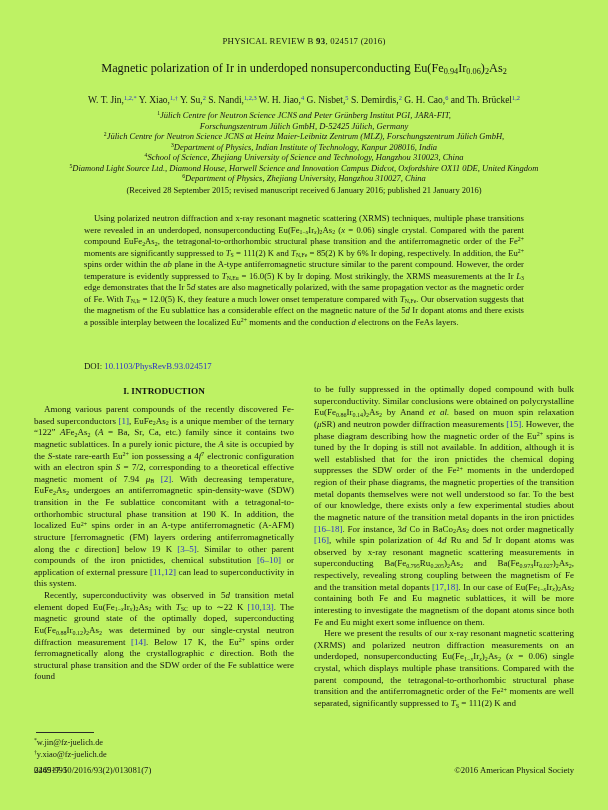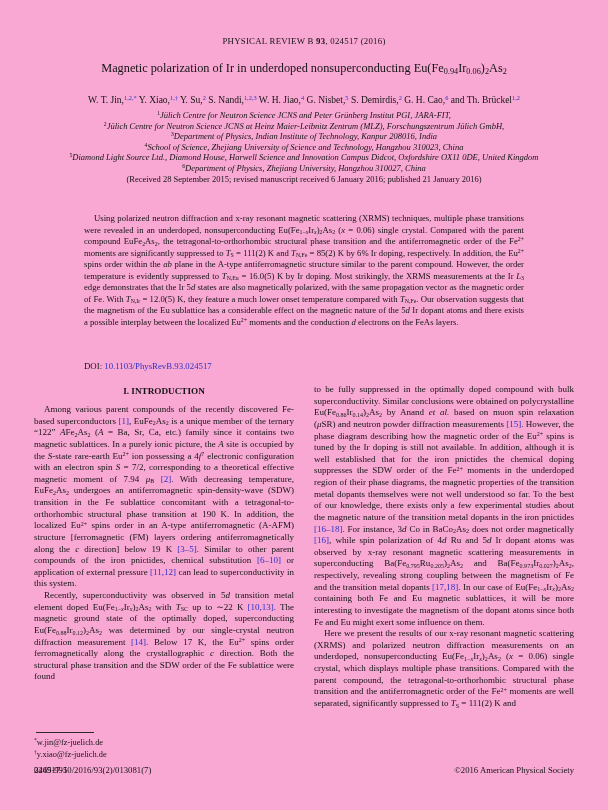--- a/index.html
+++ b/index.html
@@ -1,17 +1,17 @@
 <!DOCTYPE html>
 <html><head>
 <meta charset="utf-8">
 <style>
   html,body{margin:0;padding:0;background:#e8e8e8;}
   .page{
-    position:relative;width:608px;height:810px;margin:0 auto;background:#f9a8d4;
+    position:relative;width:608px;height:810px;margin:0 auto;background:#bef264;
     font-family:"Liberation Serif", serif;color:#141414;overflow:hidden;
   }
   .journal-header{
     position:absolute;top:36px;left:0;right:0;text-align:center;
     font-size:8.8px;letter-spacing:0.25px;
   }
   .title{
     position:absolute;top:61px;left:38px;right:38px;margin:0;text-align:center;
     font-size:12.3px;font-weight:normal;line-height:15px;
   }
@@ -62,20 +62,21 @@
 <div class="page">
 
   <div class="journal-header">PHYSICAL REVIEW B <span class="r-b">93</span>, 024517 (2016)</div>
 
   <h1 class="title">Magnetic polarization of Ir in underdoped nonsuperconducting Eu(Fe<span class="r-sub">0.94</span>Ir<span class="r-sub">0.06</span>)<span class="r-sub">2</span>As<span class="r-sub">2</span></h1>
 
   <div class="authors">W. T. Jin,<span class="r-sup r-a">1,2,*</span> Y. Xiao,<span class="r-sup r-a">1,†</span> Y. Su,<span class="r-sup r-a">2</span> S. Nandi,<span class="r-sup r-a">1,2,3</span> W. H. Jiao,<span class="r-sup r-a">4</span> G. Nisbet,<span class="r-sup r-a">5</span> S. Demirdis,<span class="r-sup r-a">2</span> G. H. Cao,<span class="r-sup r-a">6</span> and Th. Brückel<span class="r-sup r-a">1,2</span></div>
 
   <div class="affils">
     <div class="affil-line"><span class="r-sup">1</span><span class="r-i">Jülich Centre for Neutron Science JCNS and Peter Grünberg Institut PGI, JARA-FIT,</span></div>
+    <div class="affil-line"><span class="r-i">Forschungszentrum Jülich GmbH, D-52425 Jülich, Germany</span></div>
     <div class="affil-line"><span class="r-sup">2</span><span class="r-i">Jülich Centre for Neutron Science JCNS at Heinz Maier-Leibnitz Zentrum (MLZ), Forschungszentrum Jülich GmbH,</span></div>
     <div class="affil-line"><span class="r-sup">3</span><span class="r-i">Department of Physics, Indian Institute of Technology, Kanpur 208016, India</span></div>
     <div class="affil-line"><span class="r-sup">4</span><span class="r-i">School of Science, Zhejiang University of Science and Technology, Hangzhou 310023, China</span></div>
     <div class="affil-line"><span class="r-sup">5</span><span class="r-i">Diamond Light Source Ltd., Diamond House, Harwell Science and Innovation Campus Didcot, Oxfordshire OX11 0DE, United Kingdom</span></div>
     <div class="affil-line"><span class="r-sup">6</span><span class="r-i">Department of Physics, Zhejiang University, Hangzhou 310027, China</span></div>
     <div class="affil-line received">(Received 28 September 2015; revised manuscript received 6 January 2016; published 21 January 2016)</div>
   </div>
 
   <p class="abstract">Using polarized neutron diffraction and x-ray resonant magnetic scattering (XRMS) techniques, multiple phase transitions were revealed in an underdoped, nonsuperconducting Eu(Fe<span class="r-sub">1−</span><span class="r-sub r-i">x</span>Ir<span class="r-sub r-i">x</span>)<span class="r-sub">2</span>As<span class="r-sub">2</span> (<span class="r-i">x</span> = 0.06) single crystal. Compared with the parent compound EuFe<span class="r-sub">2</span>As<span class="r-sub">2</span>, the tetragonal-to-orthorhombic structural phase transition and the antiferromagnetic order of the Fe<span class="r-sup">2+</span> moments are significantly suppressed to <span class="r-i">T</span><span class="r-sub">S</span> = 111(2) K and <span class="r-i">T</span><span class="r-sub">N,Fe</span> = 85(2) K by 6% Ir doping, respectively. In addition, the Eu<span class="r-sup">2+</span> spins order within the <span class="r-i">ab</span> plane in the A-type antiferromagnetic structure similar to the parent compound. However, the order temperature is evidently suppressed to <span class="r-i">T</span><span class="r-sub">N,Eu</span> = 16.0(5) K by Ir doping. Most strikingly, the XRMS measurements at the Ir <span class="r-i">L</span><span class="r-sub">3</span> edge demonstrates that the Ir 5<span class="r-i">d</span> states are also magnetically polarized, with the same propagation vector as the magnetic order of Fe. With <span class="r-i">T</span><span class="r-sub">N,Ir</span> = 12.0(5) K, they feature a much lower onset temperature compared with <span class="r-i">T</span><span class="r-sub">N,Fe</span>. Our observation suggests that the magnetism of the Eu sublattice has a considerable effect on the magnetic nature of the 5<span class="r-i">d</span> Ir dopant atoms and there exists a possible interplay between the localized Eu<span class="r-sup">2+</span> moments and the conduction <span class="r-i">d</span> electrons on the FeAs layers.</p>
 

